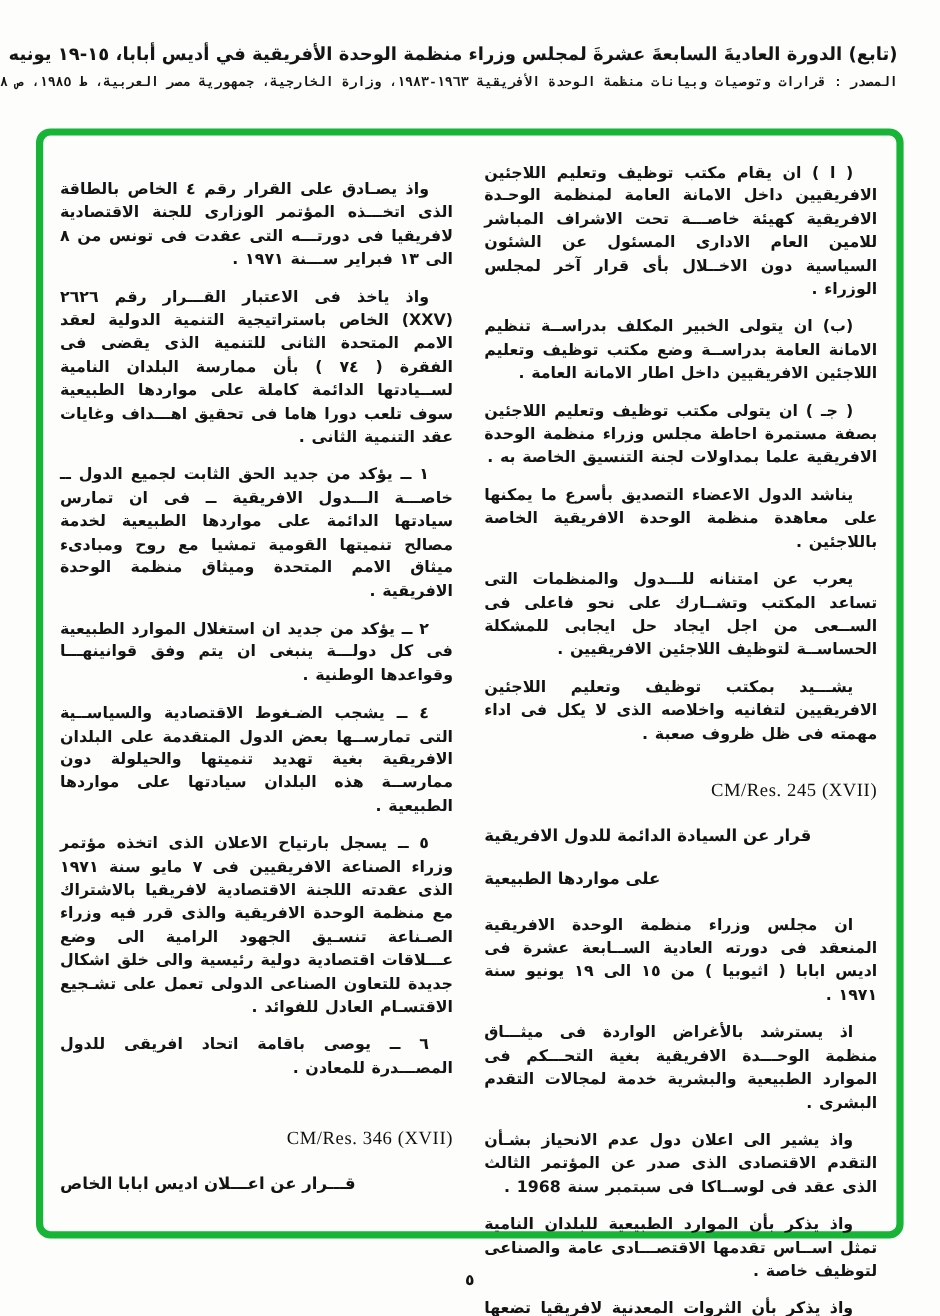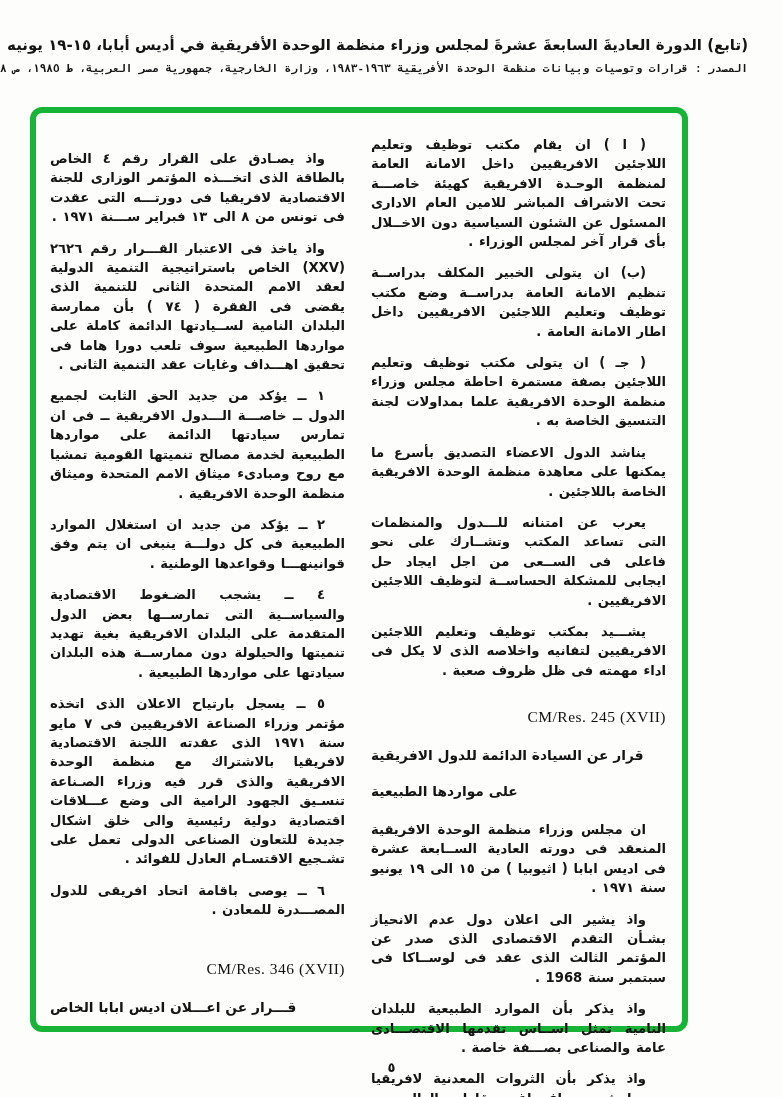--- a/index.html
+++ b/index.html
@@ -27,21 +27,21 @@
     margin-top: 8px;
     font-size: 11px; font-weight: bold;
     white-space: nowrap;
     font-family: Liberation Mono, monospace;
   }
 
   
   .frame {
     position: absolute;
     left: 30px; top: 107px;
-    width: 658px; height: 925px;
+    width: 723px; height: 925px;
     border: 6px solid var(--green, #17b438);
     border-radius: 12px;
     background: #fdfdfb;
   }
   .columns {
     direction: rtl;
     display: flex;
     gap: 26px;
     padding: 20px 16px 0 14px;
     height: 100%;
@@ -107,22 +107,23 @@
       <div class="col col-right">
         <p class="par">( ا ) ان يقام مكتب توظيف وتعليم اللاجئين الافريقيين داخل الامانة العامة لمنظمة الوحـدة الافريقية كهيئة خاصـــة تحت الاشراف المباشر للامين العام الادارى المسئول عن الشئون السياسية دون الاخــلال بأى قرار آخر لمجلس الوزراء .</p>
         <p class="par">(ب) ان يتولى الخبير المكلف بدراســة تنظيم الامانة العامة بدراســة وضع مكتب توظيف وتعليم اللاجئين الافريقيين داخل اطار الامانة العامة .</p>
         <p class="par">( جـ ) ان يتولى مكتب توظيف وتعليم اللاجئين بصفة مستمرة احاطة مجلس وزراء منظمة الوحدة الافريقية علما بمداولات لجنة التنسيق الخاصة به .</p>
         <p class="par">يناشد الدول الاعضاء التصديق بأسرع ما يمكنها على معاهدة منظمة الوحدة الافريقية الخاصة باللاجئين .</p>
         <p class="par">يعرب عن امتنانه للـــدول والمنظمات التى تساعد المكتب وتشــارك على نحو فاعلى فى الســعى من اجل ايجاد حل ايجابى للمشكلة الحساســة لتوظيف اللاجئين الافريقيين .</p>
         <p class="par">يشـــيد بمكتب توظيف وتعليم اللاجئين الافريقيين لتفانيه واخلاصه الذى لا يكل فى اداء مهمته فى ظل ظروف صعبة .</p>
         <div class="ref">CM/Res. 245 (XVII)</div>
         <h2 class="heading"><span>قرار عن السيادة الدائمة للدول الافريقية</span><br><span>على مواردها الطبيعية</span></h2>
         <p class="par">ان مجلس وزراء منظمة الوحدة الافريقية المنعقد فى دورته العادية الســابعة عشرة فى اديس ابابا ( اثيوبيا ) من ١٥ الى ١٩ يونيو سنة ١٩٧١ .</p>
+        <p class="par">اذ يسترشد بالأغراض الواردة فى ميثـــاق منظمة الوحـــدة الافريقية بغية التحـــكم فى الموارد الطبيعية والبشرية خدمة لمجالات التقدم البشرى .</p>
         <p class="par">واذ يشير الى اعلان دول عدم الانحياز بشـأن التقدم الاقتصادى الذى صدر عن المؤتمر الثالث الذى عقد فى لوســاكا فى سبتمبر سنة 1968 .</p>
-        <p class="par">واذ يذكر بأن الموارد الطبيعية للبلدان النامية تمثل اســاس تقدمها الاقتصـــادى عامة والصناعى بصـــفة خاصة .</p>
+        <p class="par">واذ يذكر بأن الموارد الطبيعية للبلدان النامية تمثل اســاس تقدمها الاقتصـــادى عامة والصناعى لتوظيف خاصة .</p>
         <p class="par">واذ يذكر بأن الثروات المعدنية لافريقيا تضعها فى مصاف اغنى قارات العالم من حيث الموارد المعدنية وبأن افريقيا تصـــدر اليوم جـــزءا ضخما من اجمالى الناتج العالمى للعديد من المعادن الرئيسية والثانوية .</p>
       </div>
 
       <div class="col col-left">
         <p class="par">واذ يصـادق على القرار رقم ٤ الخاص بالطاقة الذى اتخـــذه المؤتمر الوزارى للجنة الاقتصادية لافريقيا فى دورتـــه التى عقدت فى تونس من ٨ الى ١٣ فبراير ســـنة ١٩٧١ .</p>
         <p class="par">واذ ياخذ فى الاعتبار القـــرار رقم ٢٦٢٦ (XXV) الخاص باستراتيجية التنمية الدولية لعقد الامم المتحدة الثانى للتنمية الذى يقضى فى الفقرة ( ٧٤ ) بأن ممارسة البلدان النامية لســيادتها الدائمة كاملة على مواردها الطبيعية سوف تلعب دورا هاما فى تحقيق اهـــداف وغايات عقد التنمية الثانى .</p>
         <p class="par">١ ــ يؤكد من جديد الحق الثابت لجميع الدول ــ خاصـــة الـــدول الافريقية ــ فى ان تمارس سيادتها الدائمة على مواردها الطبيعية لخدمة مصالح تنميتها القومية تمشيا مع روح ومبادىء ميثاق الامم المتحدة وميثاق منظمة الوحدة الافريقية .</p>
         <p class="par">٢ ــ يؤكد من جديد ان استغلال الموارد الطبيعية فى كل دولـــة ينبغى ان يتم وفق قوانينهـــا وقواعدها الوطنية .</p>
         <p class="par">٤ ــ يشجب الضـغوط الاقتصادية والسياســية التى تمارســها بعض الدول المتقدمة على البلدان الافريقية بغية تهديد تنميتها والحيلولة دون ممارســة هذه البلدان سيادتها على مواردها الطبيعية .</p>
         <p class="par">٥ ــ يسجل بارتياح الاعلان الذى اتخذه مؤتمر وزراء الصناعة الافريقيين فى ٧ مايو سنة ١٩٧١ الذى عقدته اللجنة الاقتصادية لافريقيا بالاشتراك مع منظمة الوحدة الافريقية والذى قرر فيه وزراء الصـناعة تنسـيق الجهود الرامية الى وضع عـــلاقات اقتصادية دولية رئيسية والى خلق اشكال جديدة للتعاون الصناعى الدولى تعمل على تشـجيع الاقتسـام العادل للفوائد .</p>

